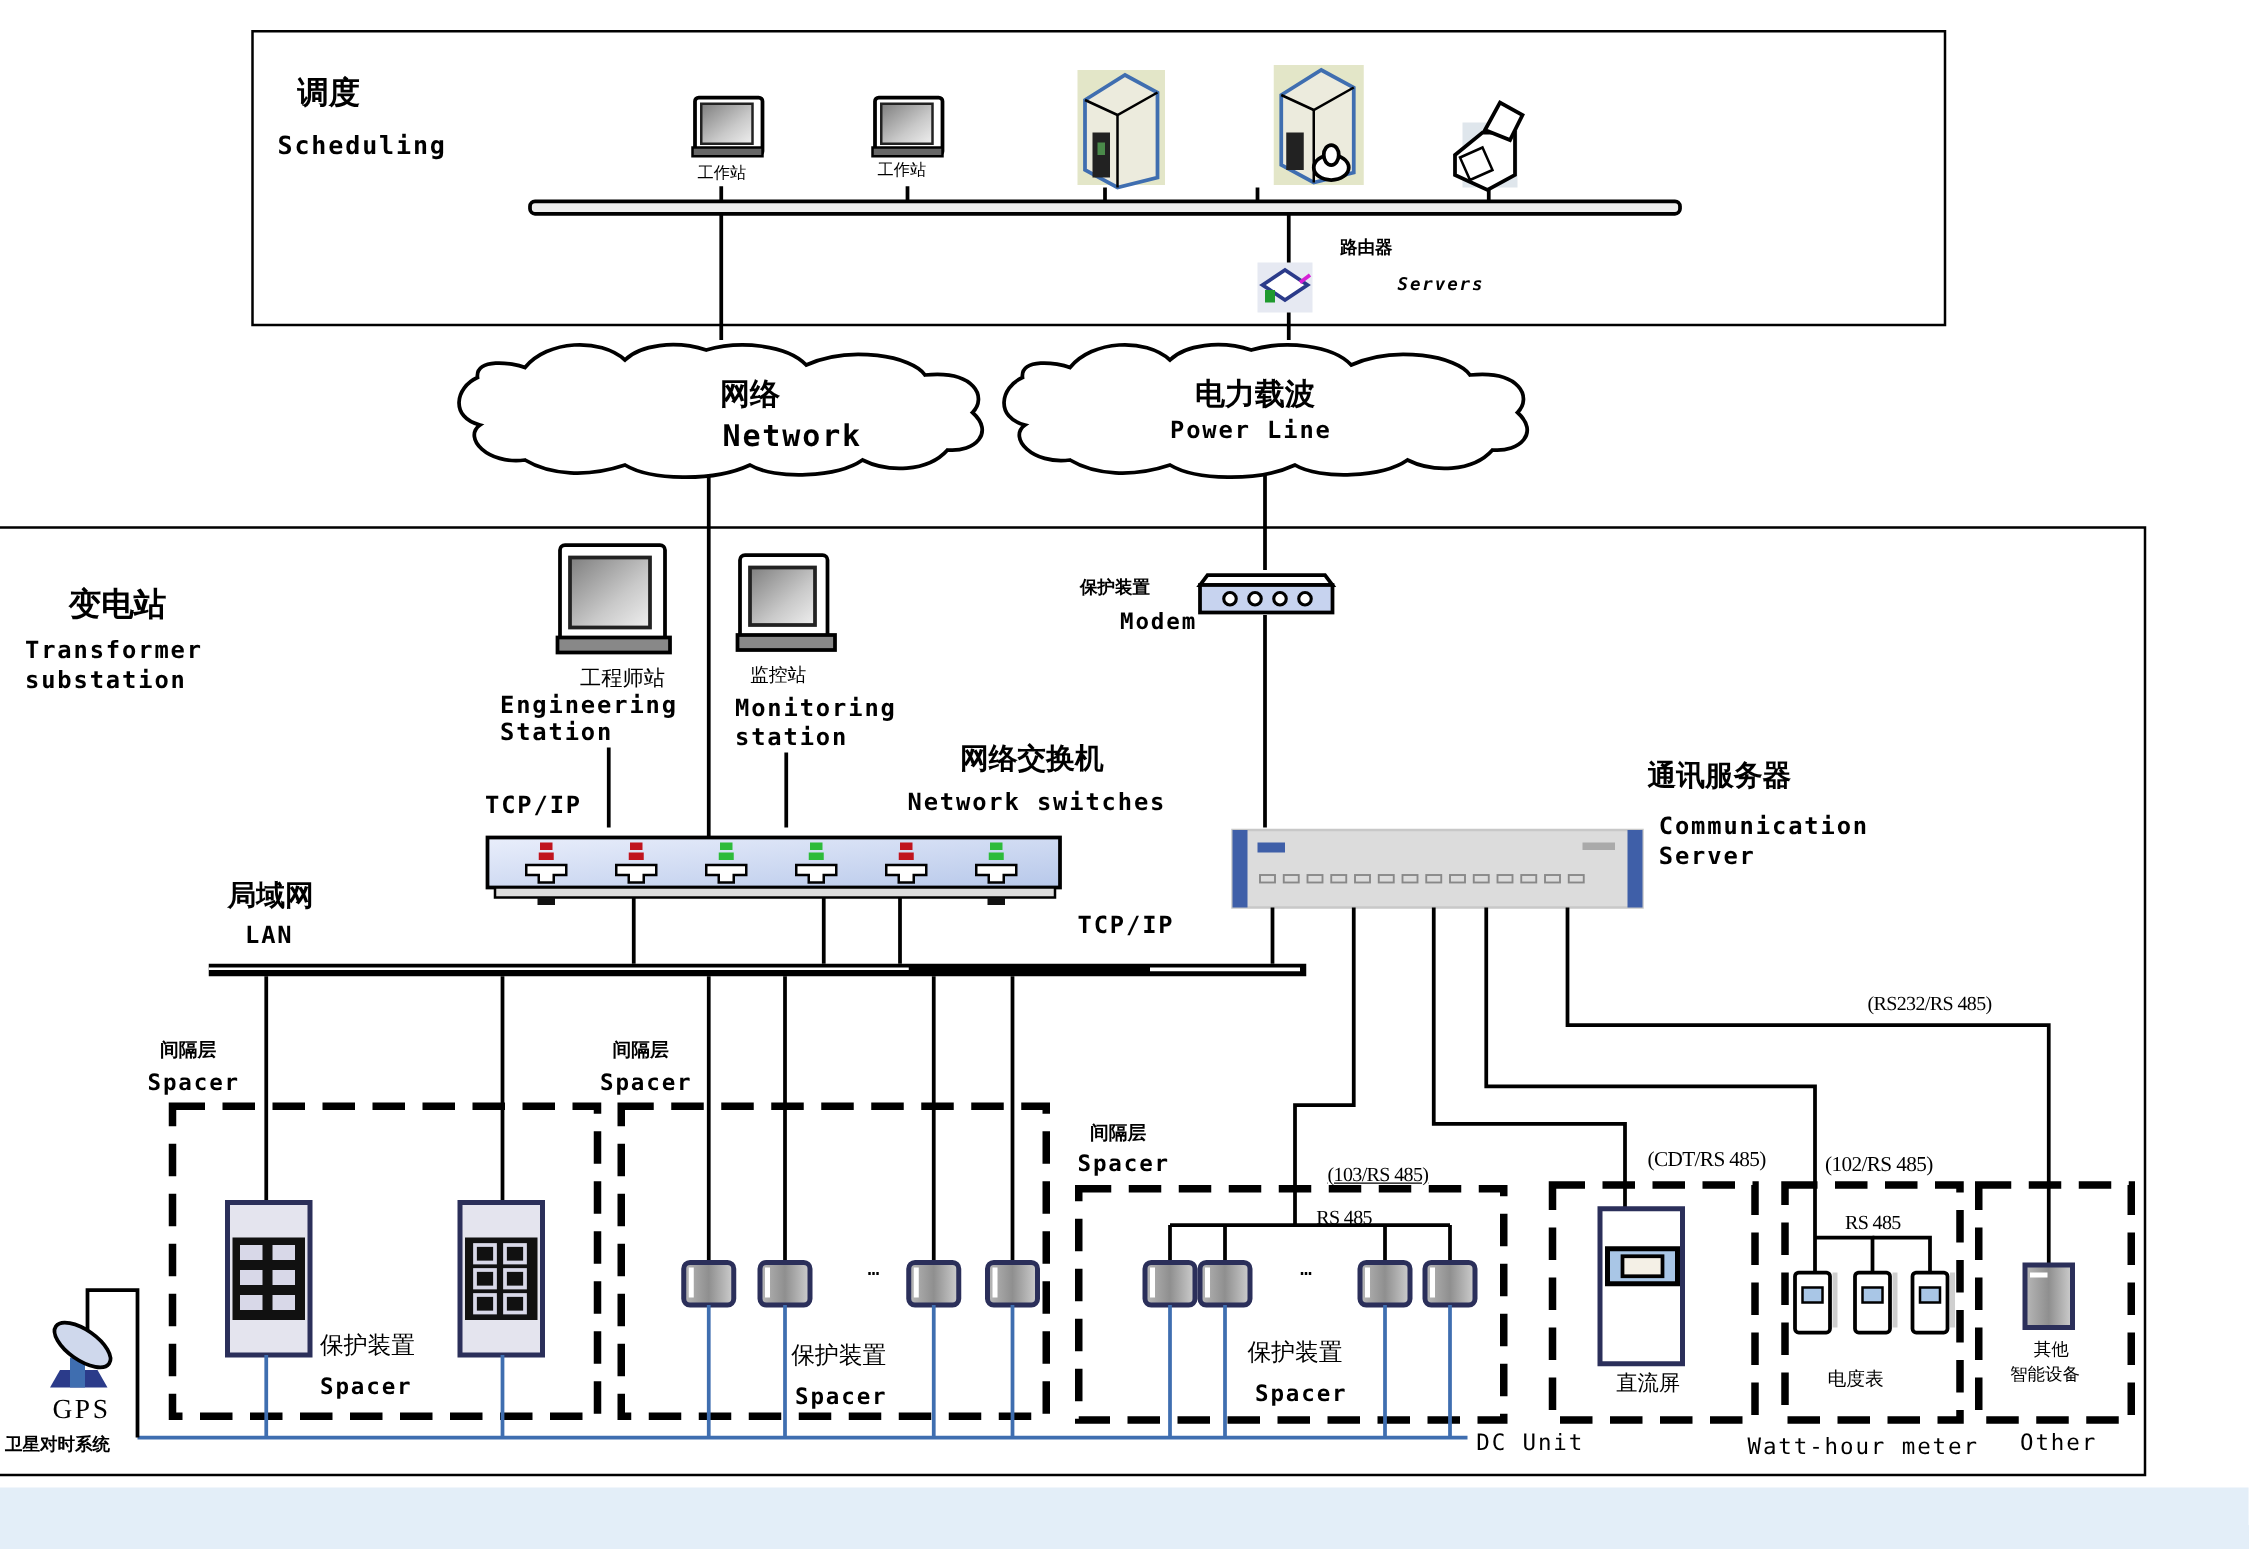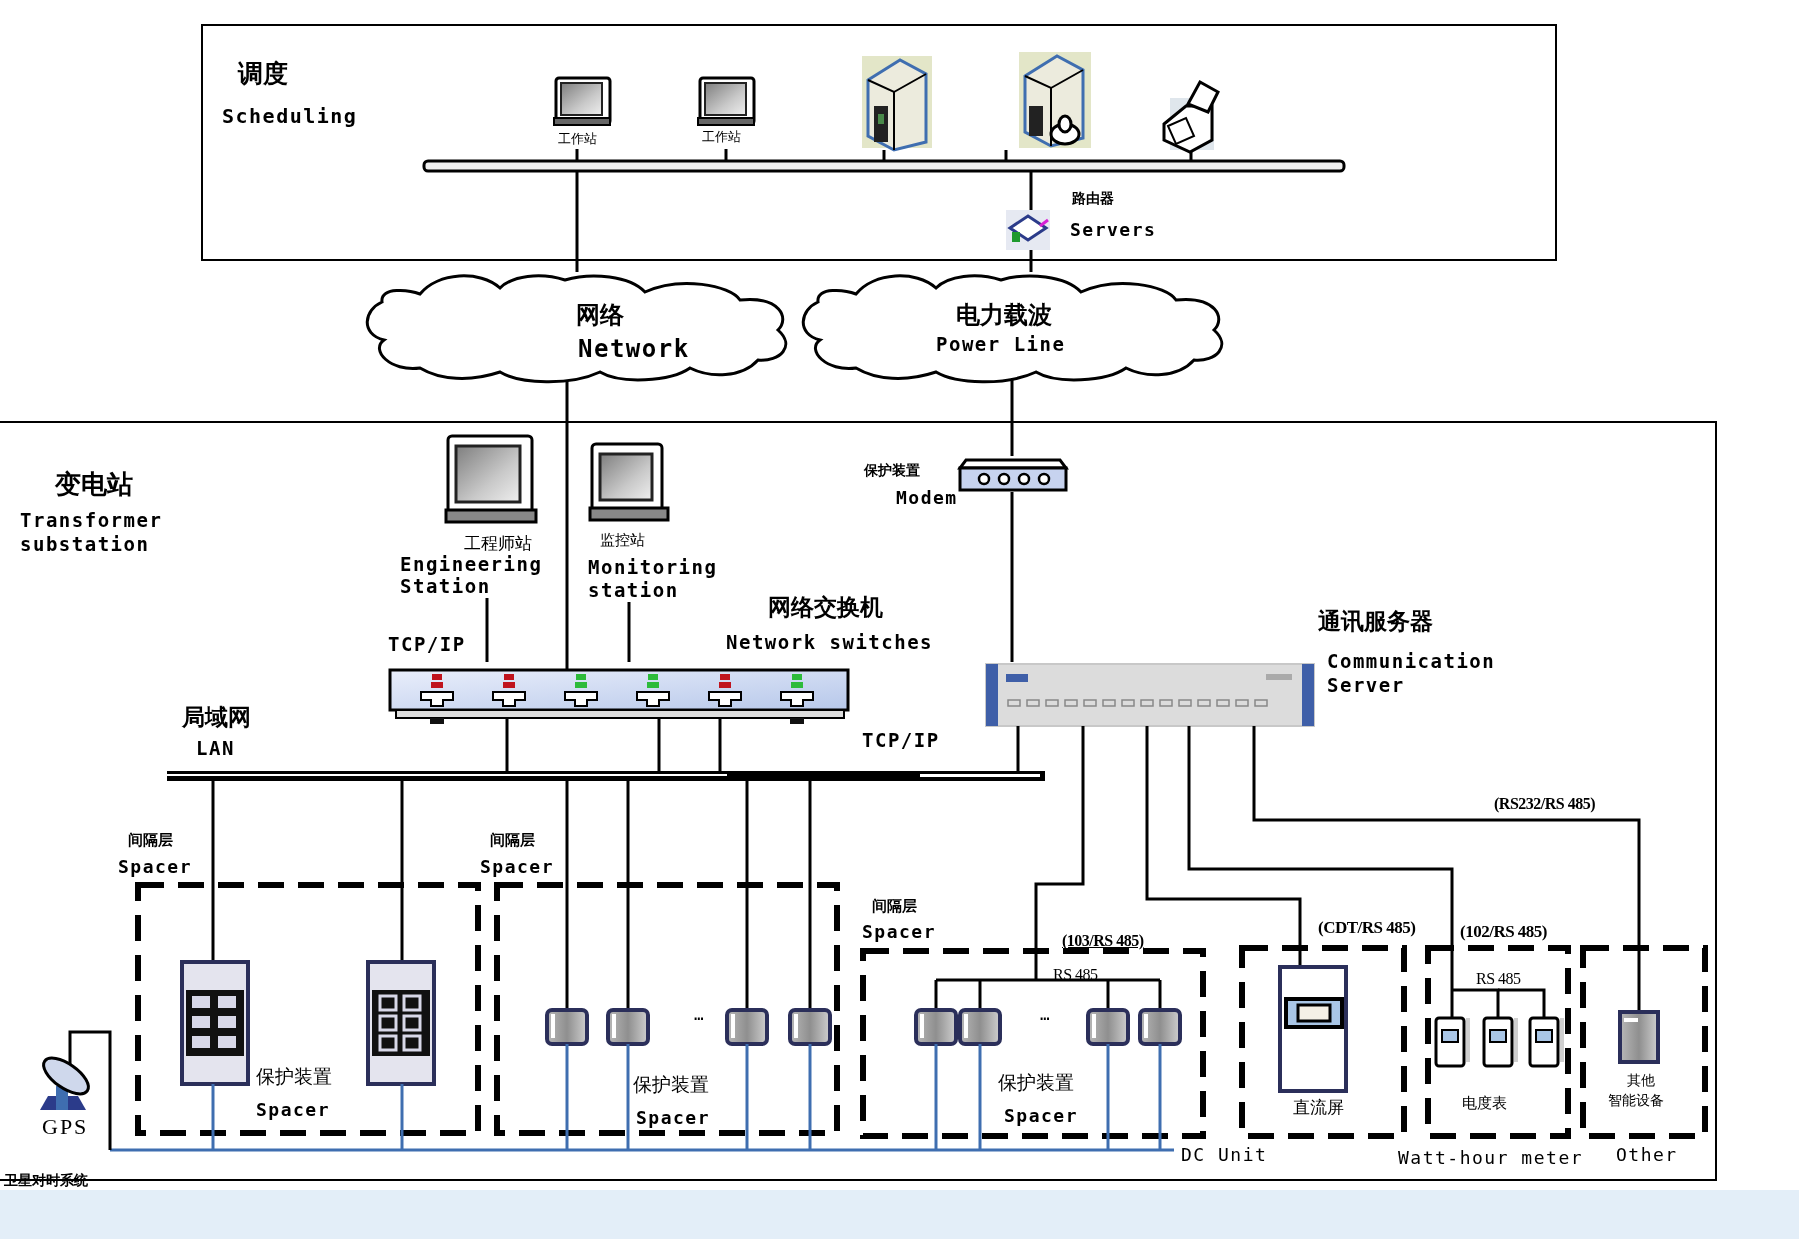--- a/index.html
+++ b/index.html
@@ -2,21 +2,21 @@
 <html><head>
 <meta charset="utf-8">
 <style>
   html,body{margin:0;padding:0;}
   body{width:1799px;height:1239px;overflow:hidden;background:#ffffff;font-family:"DejaVu Sans Mono","Liberation Mono",monospace;position:relative;}
   #stage{position:absolute;left:0;top:0;width:1799px;height:1239px;text-align:right;}
   svg{position:absolute;left:0;top:0;}
   .lbl{position:absolute;color:#000;white-space:nowrap;font-weight:bold;line-height:1.15;}
   .cn{font-family:"DejaVu Sans","Liberation Sans",sans-serif;font-weight:bold;}
   .en{font-family:"DejaVu Sans Mono","Liberation Mono",monospace;font-weight:bold;letter-spacing:1.5px;}
-  .ser{font-family:"Liberation Serif","DejaVu Serif",serif;font-weight:bold;letter-spacing:-0.5px;}
+  .ser{font-family:"Liberation Serif","DejaVu Serif",serif;font-weight:normal;letter-spacing:-0.5px;}
   .reg{font-weight:normal;}
 </style>
 </head>
 <body>
 
 <div id="stage">
 
   <svg width="1799" height="1239" viewBox="0 0 1799 1239">
     <defs>
       <linearGradient id="scr" x1="0" y1="0" x2="1" y2="1">
@@ -338,21 +338,21 @@
     </g>
 
     <rect x="0" y="1190" width="1799" height="49" fill="#e3eef8"></rect>
   </svg>
 
   <div class="lbl cn" style="left:238px;top:60px;font-size:25px;">调度</div>
   <div class="lbl en" style="left:222px;top:105px;font-size:20px;">Scheduling</div>
   <div class="lbl cn reg" style="left:558px;top:132px;font-size:13px;">工作站</div>
   <div class="lbl cn reg" style="left:702px;top:130px;font-size:13px;">工作站</div>
   <div class="lbl cn" style="left:1072px;top:190px;font-size:14px;">路由器</div>
-  <div class="lbl en" style="left:1070px;top:220px;font-size:18px;">Servers</div>
+  <div class="lbl en" style="left:1118px;top:220px;font-size:14px;font-style:italic;">Servers</div>
 
   <div class="lbl cn" style="left:576px;top:302px;font-size:24px;">网络</div>
   <div class="lbl en" style="left:532px;top:336px;font-size:24px;margin-left:46px;">Network</div>
   <div class="lbl cn" style="left:956px;top:302px;font-size:24px;">电力载波</div>
   <div class="lbl en" style="left:936px;top:334px;font-size:19px;">Power Line</div>
 
   <div class="lbl cn" style="left:55px;top:470px;font-size:26px;">变电站</div>
   <div class="lbl en" style="left:20px;top:510px;font-size:19px;">Transformer</div>
   <div class="lbl en" style="left:20px;top:534px;font-size:19px;">substation</div>
 
@@ -404,14 +404,14 @@
 
   <div class="lbl cn reg" style="left:1293px;top:1098px;font-size:17px;">直流屏</div>
   <div class="lbl en reg" style="left:1181px;top:1145px;font-size:18px;">DC Unit</div>
   <div class="lbl cn reg" style="left:1462px;top:1095px;font-size:15px;">电度表</div>
   <div class="lbl en reg" style="left:1398px;top:1148px;font-size:18px;">Watt-hour meter</div>
   <div class="lbl cn reg" style="left:1627px;top:1072px;font-size:14px;">其他</div>
   <div class="lbl cn reg" style="left:1608px;top:1092px;font-size:14px;">智能设备</div>
   <div class="lbl en reg" style="left:1616px;top:1145px;font-size:18px;">Other</div>
 
   <div class="lbl" style="left:42px;top:1114px;font-size:22px;font-family:'Liberation Serif','DejaVu Serif',serif;font-weight:normal;letter-spacing:2px;">GPS</div>
-  <div class="lbl cn" style="left:4px;top:1172px;font-size:14px;">卫星对时系统</div>
+  <div class="lbl cn" style="left:4px;top:1148px;font-size:14px;">卫星对时系统</div>
 </div>
 
 </body></html>

